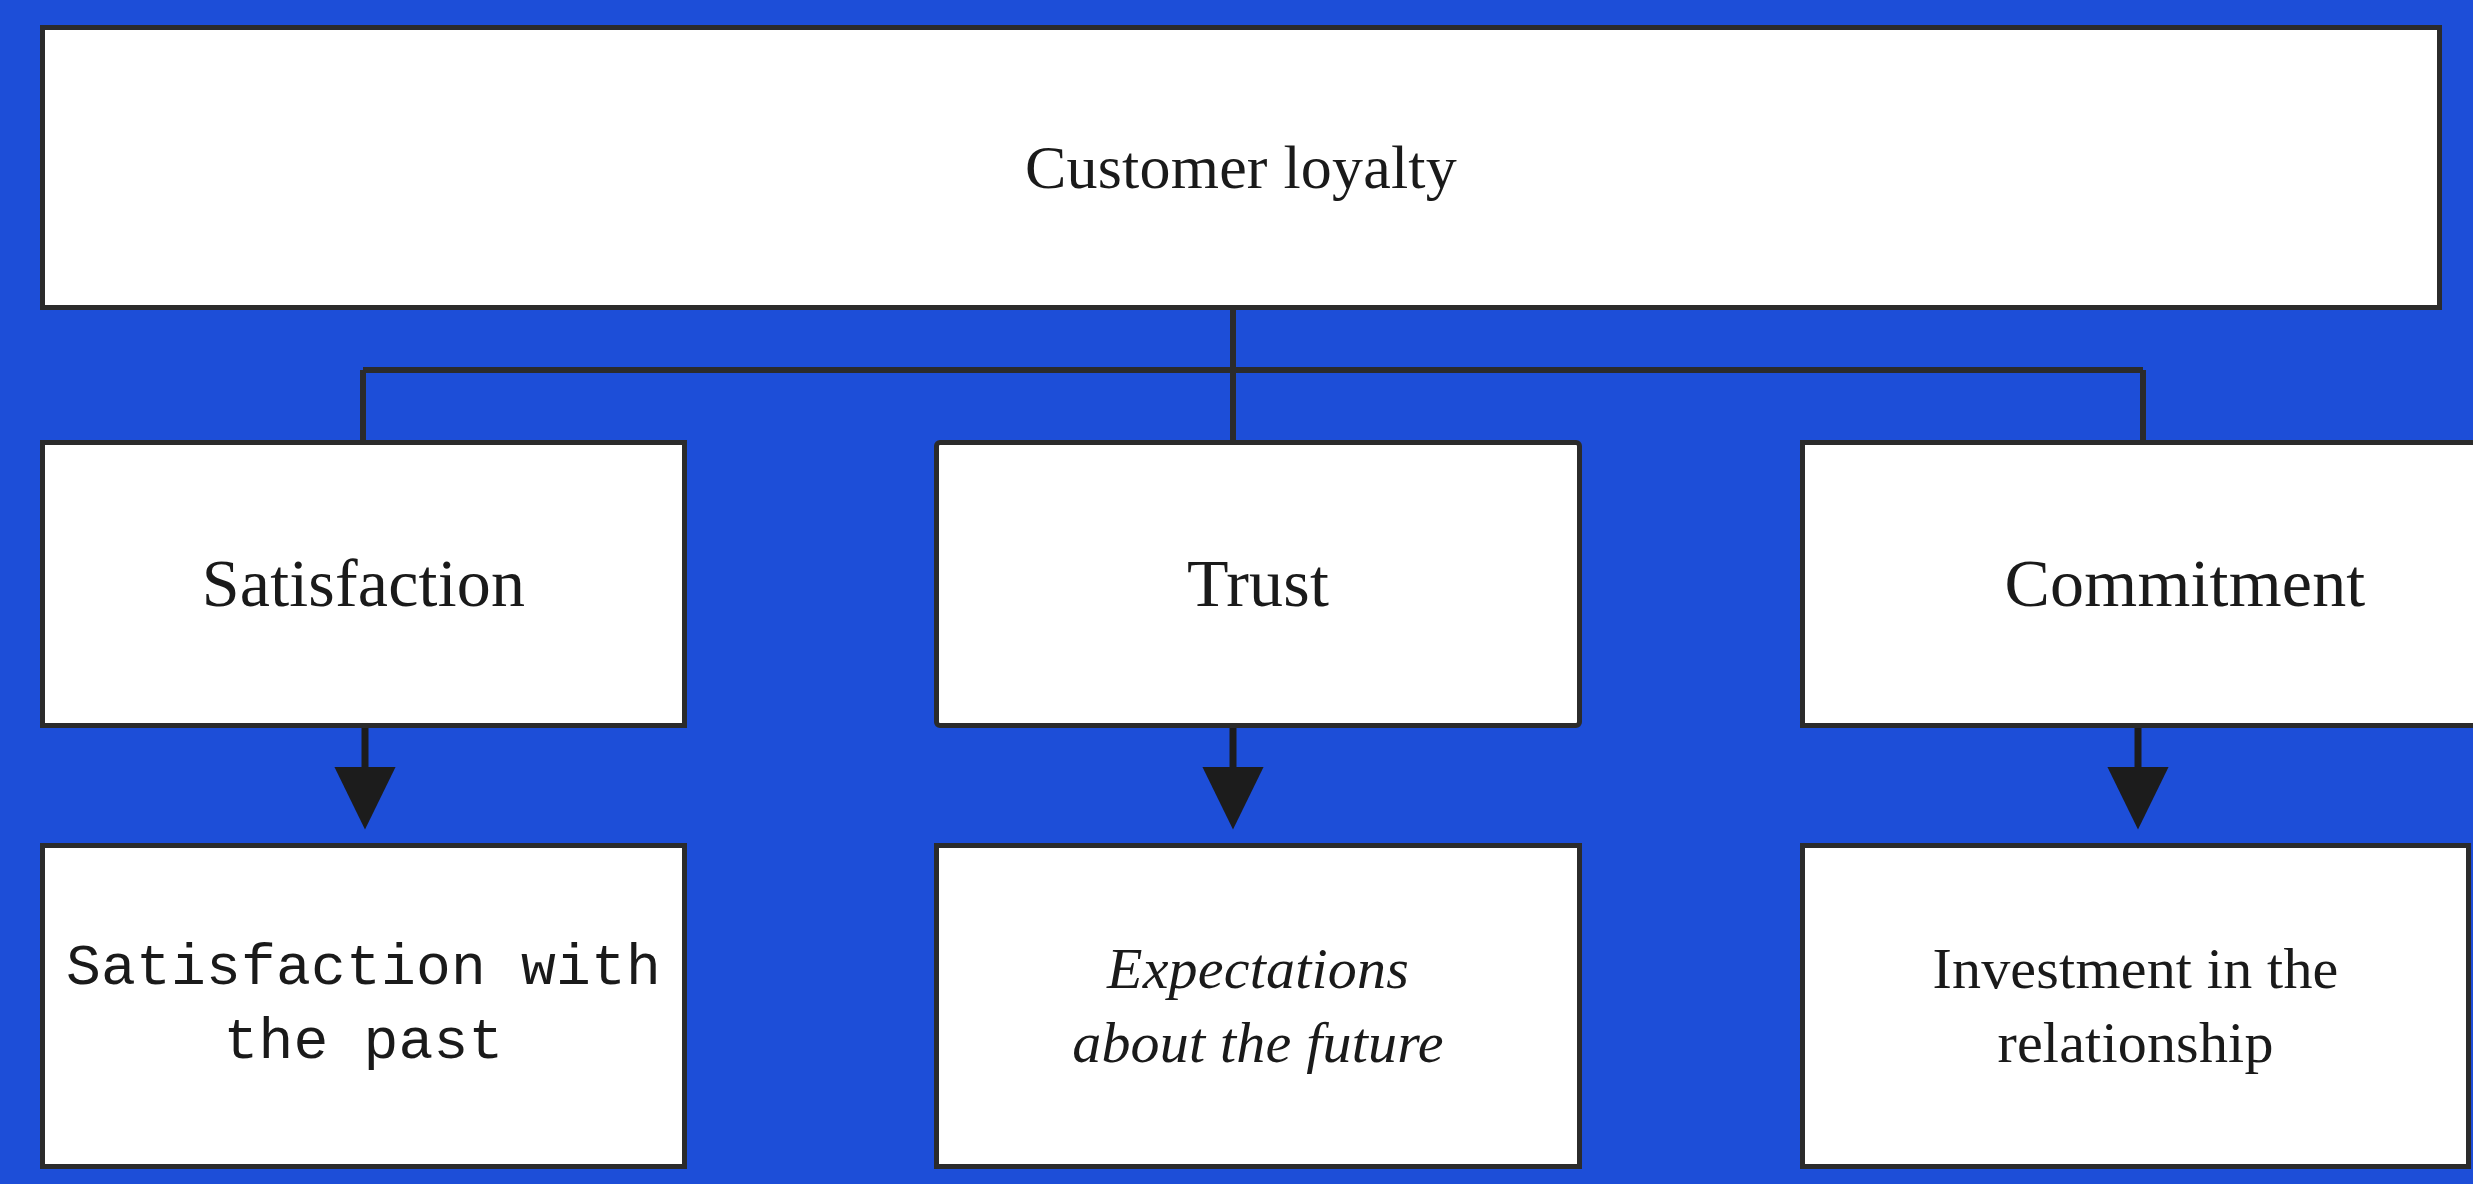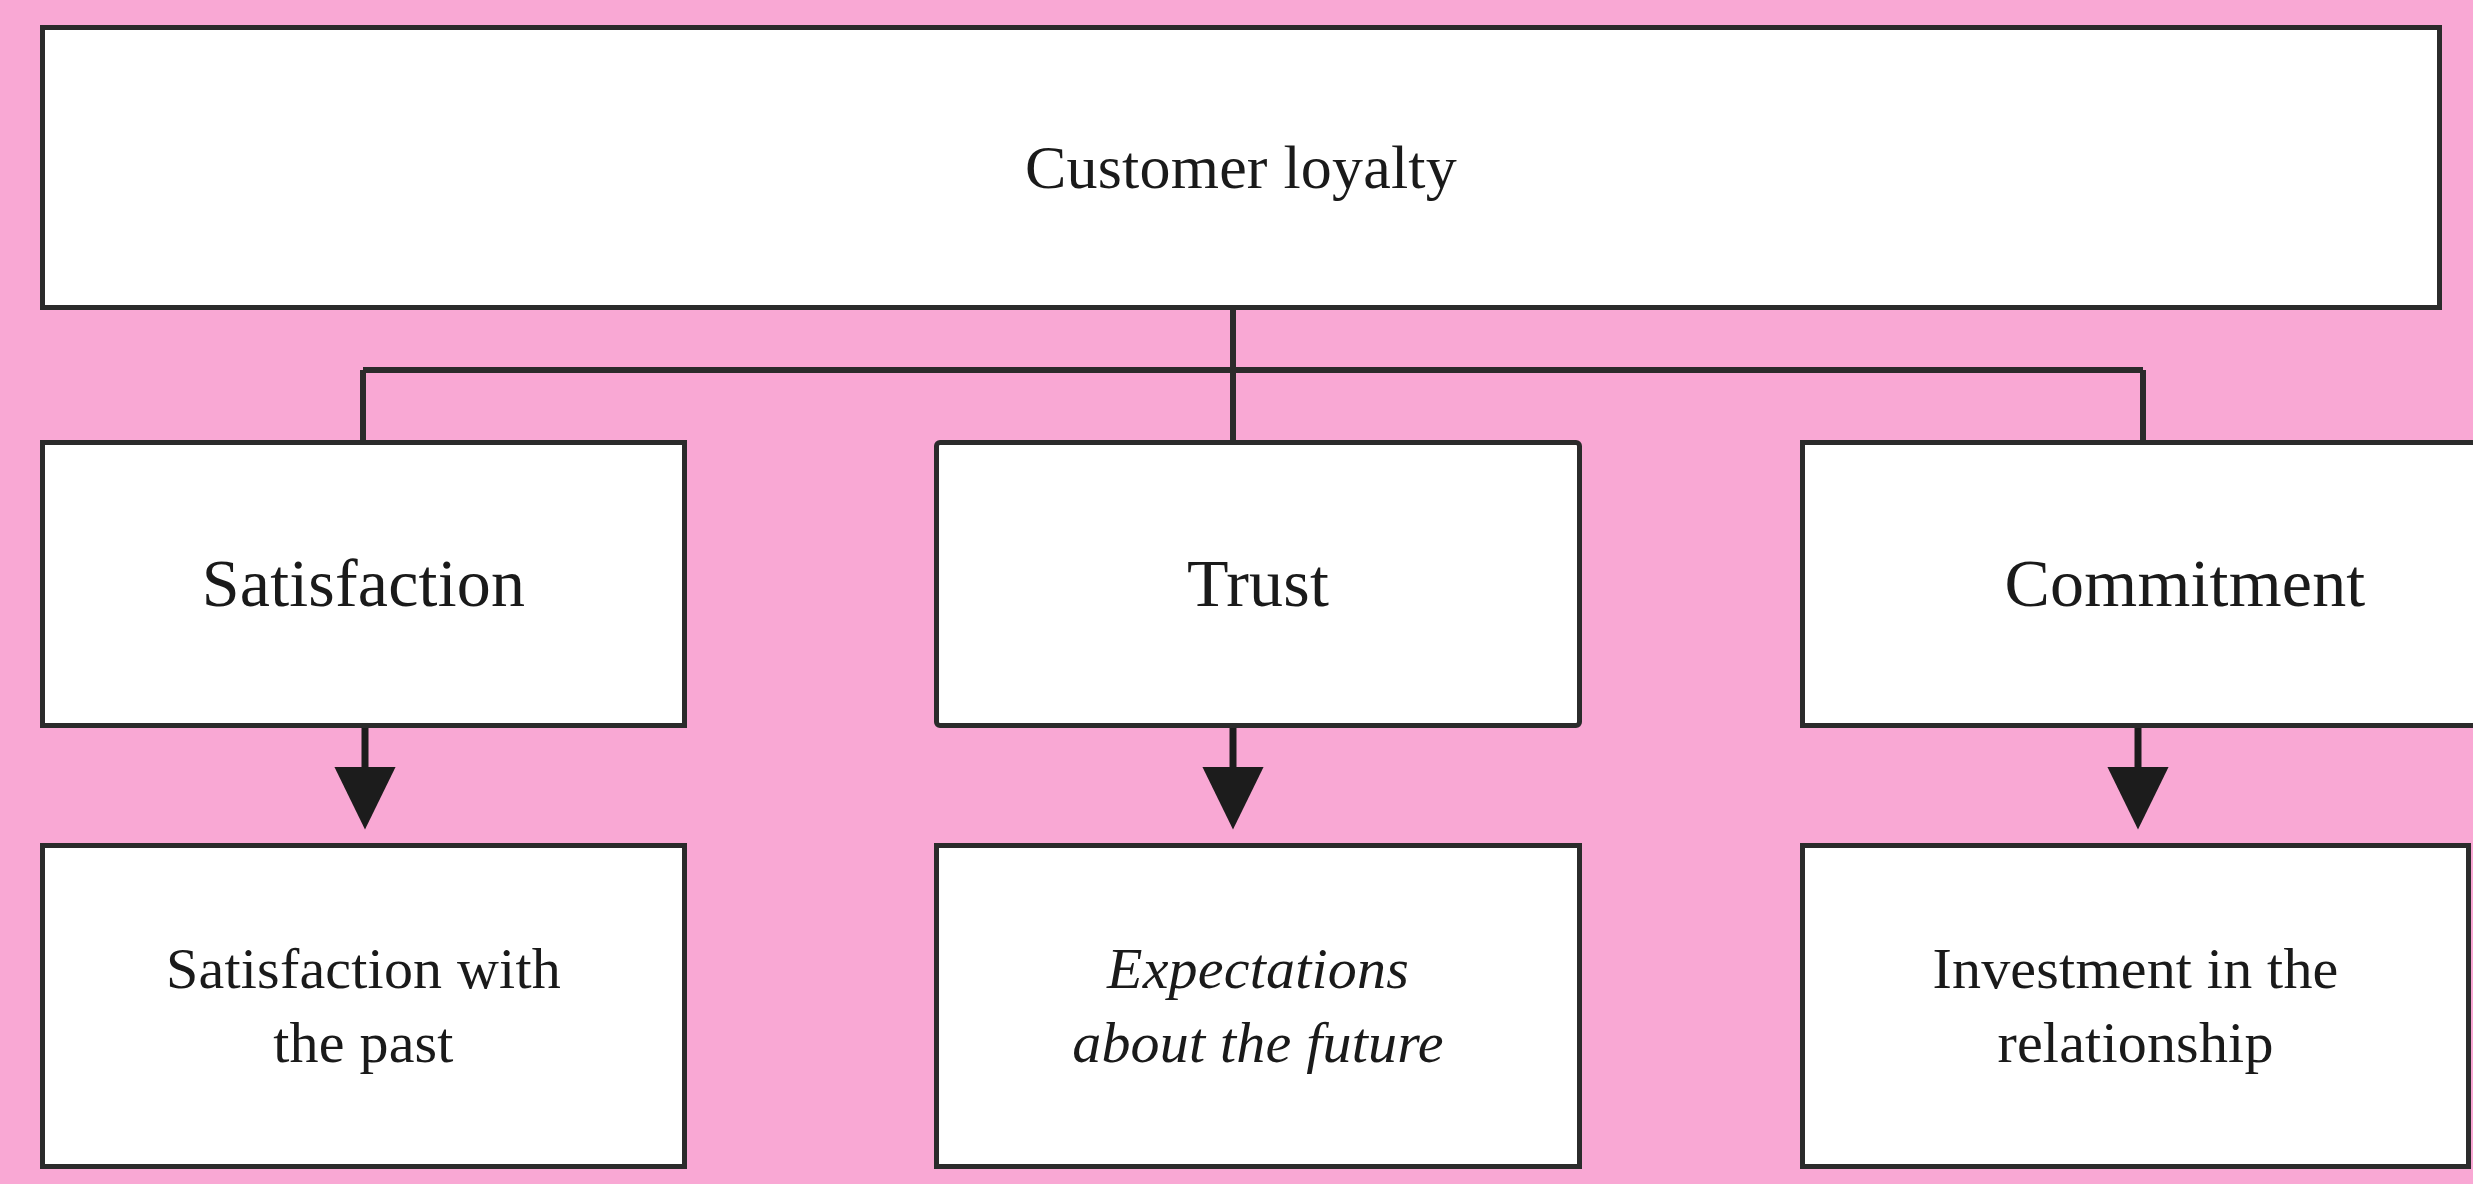--- a/index.html
+++ b/index.html
@@ -10,21 +10,21 @@
   }
   body {
     font-family: "Liberation Serif", "DejaVu Serif", serif;
     color: #1a1a1a;
   }
 
   #diagram-canvas {
     position: relative;
     width: 2473px;
     height: 1184px;
-    background: #f9a8d4;
+    background: #1d4ed8;
     overflow: hidden;
   }
 
   
   #connector-layer {
     position: absolute;
     left: 0;
     top: 0;
     width: 2473px;
     height: 1184px;
@@ -65,21 +65,21 @@
   
   .tier-mid { top: 440px; height: 288px; }
   .tier-mid .node-label { font-size: 68px; }
   #node-satisfaction { left: 40px;   width: 647px; }
   #node-trust        { left: 934px;  width: 648px; border-radius: 6px; }
   #node-commitment   { left: 1800px; width: 770px; }
 
   
   .tier-bottom { top: 843px; height: 326px; }
   .tier-bottom .node-label { font-size: 58px; }
-  #node-satisfaction-past { left: 40px;   width: 647px; }
+  #node-satisfaction-past { left: 40px;   width: 647px; font-family: Liberation Mono, monospace; }
   #node-expectations      { left: 934px;  width: 648px; font-style: italic; }
   #node-investment        { left: 1800px; width: 671px; }
 </style>
 </head>
 <body>
 
 <div id="diagram-canvas">
 
   <svg id="connector-layer" viewBox="0 0 2473 1184" width="2473" height="1184" xmlns="http://www.w3.org/2000/svg">
     <defs>

